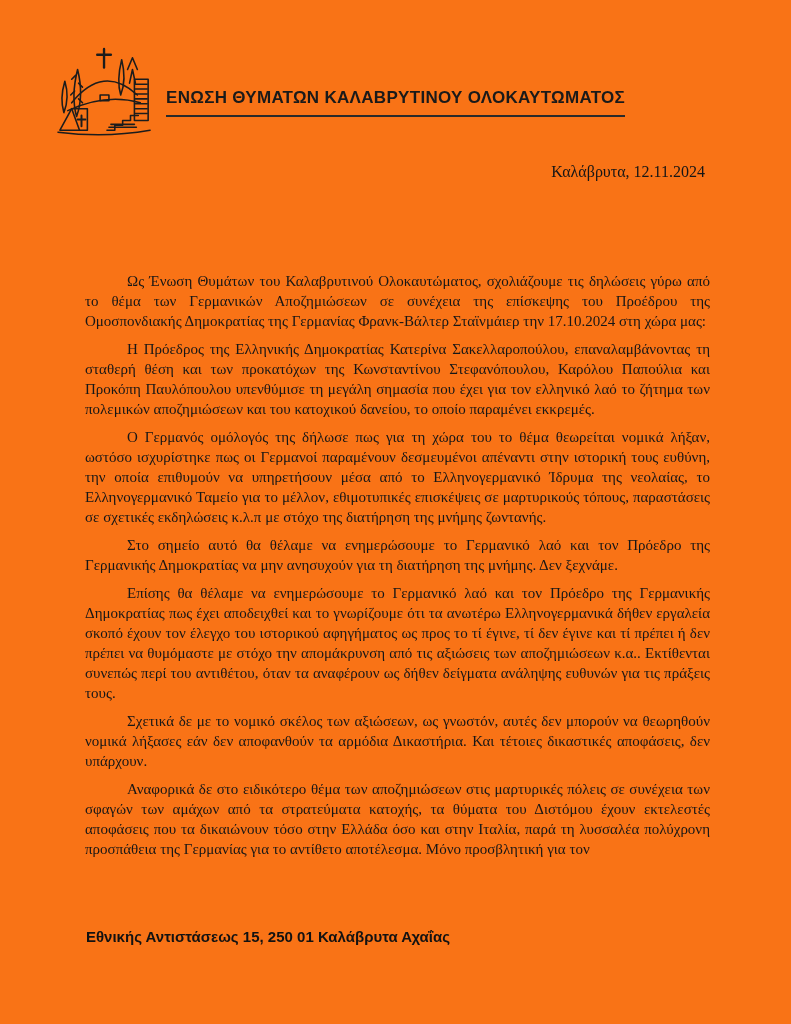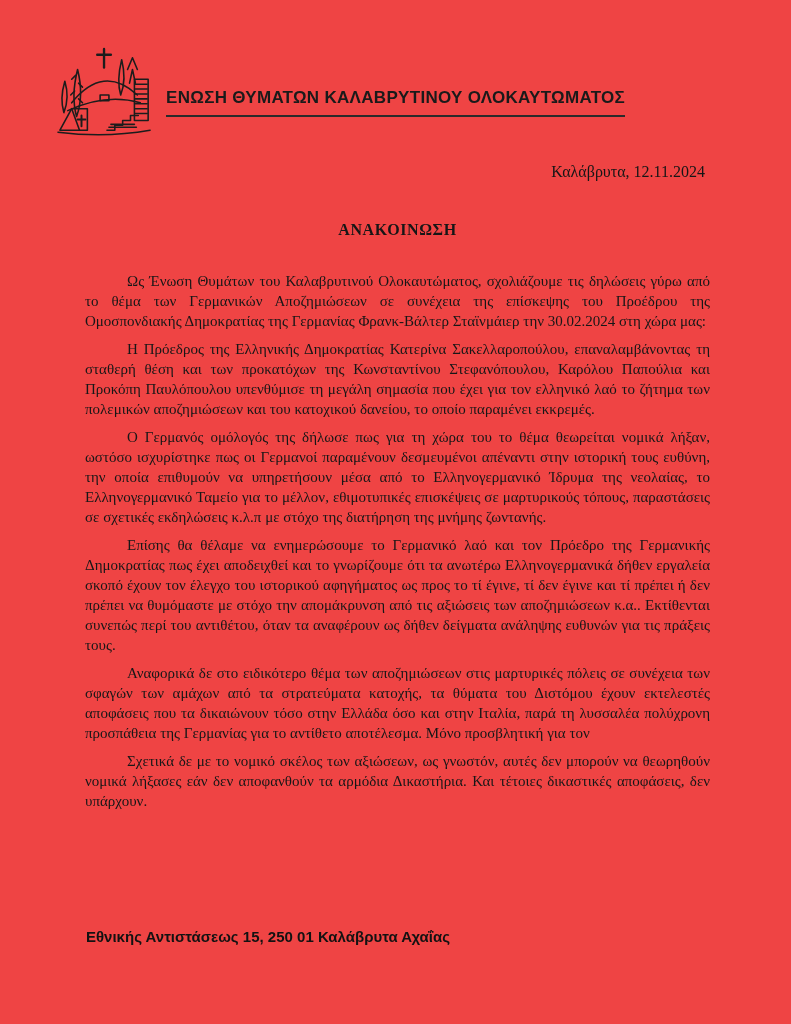--- a/index.html
+++ b/index.html
@@ -4,21 +4,21 @@
 <style>
   html, body { margin: 0; padding: 0; }
   body {
     width: 791px; height: 1024px;
     background: #ffffff;
     font-family: "Liberation Serif", serif;
     color: #141414;
     position: relative;
     overflow: hidden;
   }
-  .page { position: absolute; inset: 0; background: #ef4444; }
+  .page { position: absolute; inset: 0; background: #f97316; }
 
   .header { position: absolute; left: 52px; top: 44px; display: flex; align-items: flex-start; }
   .logo { width: 108px; height: 98px; flex: 0 0 auto; }
   .logo svg { width: 100%; height: 100%; stroke: #1c1c1c; fill: none; stroke-width: 1.6; stroke-linecap: round; stroke-linejoin: round; }
   .org-wrap { margin-left: 6px; padding-top: 44px; }
   .org-name {
     font-family: "Liberation Sans", sans-serif;
     font-weight: bold; font-size: 17px; letter-spacing: 0.3px;
     color: #1a1a1a; white-space: nowrap;
   }
@@ -88,28 +88,28 @@
       </svg>
     </div>
     <div class="org-wrap">
       <div class="org-name">ΕΝΩΣΗ ΘΥΜΑΤΩΝ ΚΑΛΑΒΡΥΤΙΝΟΥ ΟΛΟΚΑΥΤΩΜΑΤΟΣ</div>
       <hr class="org-rule">
     </div>
   </div>
 
   <div class="dateline">Καλάβρυτα, 12.11.2024</div>
 
-  <div class="doc-title">ΑΝΑΚΟΙΝΩΣΗ</div>
 
   <div class="body-text">
-    <p>Ως Ένωση Θυμάτων του Καλαβρυτινού Ολοκαυτώματος, σχολιάζουμε τις δηλώσεις γύρω από το θέμα των Γερμανικών Αποζημιώσεων σε συνέχεια της επίσκεψης του Προέδρου της Ομοσπονδιακής Δημοκρατίας της Γερμανίας Φρανκ-Βάλτερ Σταϊνμάιερ την 30.02.2024 στη χώρα μας:</p>
+    <p>Ως Ένωση Θυμάτων του Καλαβρυτινού Ολοκαυτώματος, σχολιάζουμε τις δηλώσεις γύρω από το θέμα των Γερμανικών Αποζημιώσεων σε συνέχεια της επίσκεψης του Προέδρου της Ομοσπονδιακής Δημοκρατίας της Γερμανίας Φρανκ-Βάλτερ Σταϊνμάιερ την 17.10.2024 στη χώρα μας:</p>
     <p>Η Πρόεδρος της Ελληνικής Δημοκρατίας Κατερίνα Σακελλαροπούλου, επαναλαμβάνοντας τη σταθερή θέση και των προκατόχων της Κωνσταντίνου Στεφανόπουλου, Καρόλου Παπούλια και Προκόπη Παυλόπουλου υπενθύμισε τη μεγάλη σημασία που έχει για τον ελληνικό λαό το ζήτημα των πολεμικών αποζημιώσεων και του κατοχικού δανείου, το οποίο παραμένει εκκρεμές.</p>
     <p>Ο Γερμανός ομόλογός της δήλωσε πως για τη χώρα του το θέμα θεωρείται νομικά λήξαν, ωστόσο ισχυρίστηκε πως οι Γερμανοί παραμένουν δεσμευμένοι απέναντι στην ιστορική τους ευθύνη, την οποία επιθυμούν να υπηρετήσουν μέσα από το Ελληνογερμανικό Ίδρυμα της νεολαίας, το Ελληνογερμανικό Ταμείο για το μέλλον, εθιμοτυπικές επισκέψεις σε μαρτυρικούς τόπους, παραστάσεις σε σχετικές εκδηλώσεις κ.λ.π με στόχο της διατήρηση της μνήμης ζωντανής.</p>
+    <p>Στο σημείο αυτό θα θέλαμε να ενημερώσουμε το Γερμανικό λαό και τον Πρόεδρο της Γερμανικής Δημοκρατίας να μην ανησυχούν για τη διατήρηση της μνήμης. Δεν ξεχνάμε.</p>
     <p>Επίσης θα θέλαμε να ενημερώσουμε το Γερμανικό λαό και τον Πρόεδρο της Γερμανικής Δημοκρατίας πως έχει αποδειχθεί και το γνωρίζουμε ότι τα ανωτέρω Ελληνογερμανικά δήθεν εργαλεία σκοπό έχουν τον έλεγχο του ιστορικού αφηγήματος ως προς το τί έγινε, τί δεν έγινε και τί πρέπει ή δεν πρέπει να θυμόμαστε με στόχο την απομάκρυνση από τις αξιώσεις των αποζημιώσεων κ.α.. Εκτίθενται συνεπώς περί του αντιθέτου, όταν τα αναφέρουν ως δήθεν δείγματα ανάληψης ευθυνών για τις πράξεις τους.</p>
+    <p>Σχετικά δε με το νομικό σκέλος των αξιώσεων, ως γνωστόν, αυτές δεν μπορούν να θεωρηθούν νομικά λήξασες εάν δεν αποφανθούν τα αρμόδια Δικαστήρια. Και τέτοιες δικαστικές αποφάσεις, δεν υπάρχουν.</p>
     <p>Αναφορικά δε στο ειδικότερο θέμα των αποζημιώσεων στις μαρτυρικές πόλεις σε συνέχεια των σφαγών των αμάχων από τα στρατεύματα κατοχής, τα θύματα του Διστόμου έχουν εκτελεστές αποφάσεις που τα δικαιώνουν τόσο στην Ελλάδα όσο και στην Ιταλία, παρά τη λυσσαλέα πολύχρονη προσπάθεια της Γερμανίας για το αντίθετο αποτέλεσμα. Μόνο προσβλητική για τον</p>
-    <p>Σχετικά δε με το νομικό σκέλος των αξιώσεων, ως γνωστόν, αυτές δεν μπορούν να θεωρηθούν νομικά λήξασες εάν δεν αποφανθούν τα αρμόδια Δικαστήρια. Και τέτοιες δικαστικές αποφάσεις, δεν υπάρχουν.</p>
   </div>
 
   <div class="footer">
     <div>Εθνικής Αντιστάσεως 15, 250 01 Καλάβρυτα Αχαΐας</div>
   </div>
 
 </div>
 
 </body></html>

